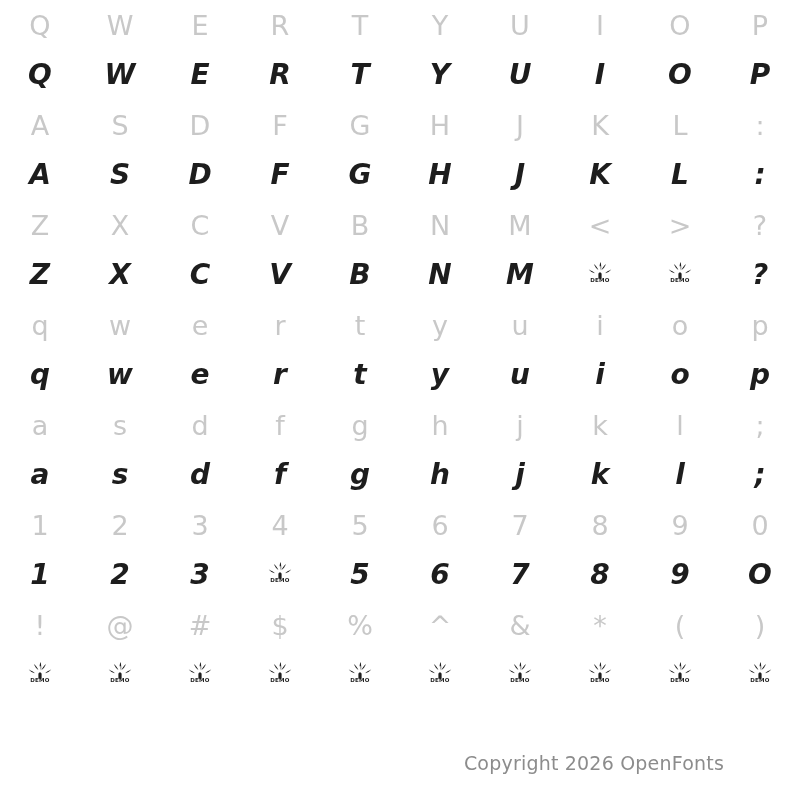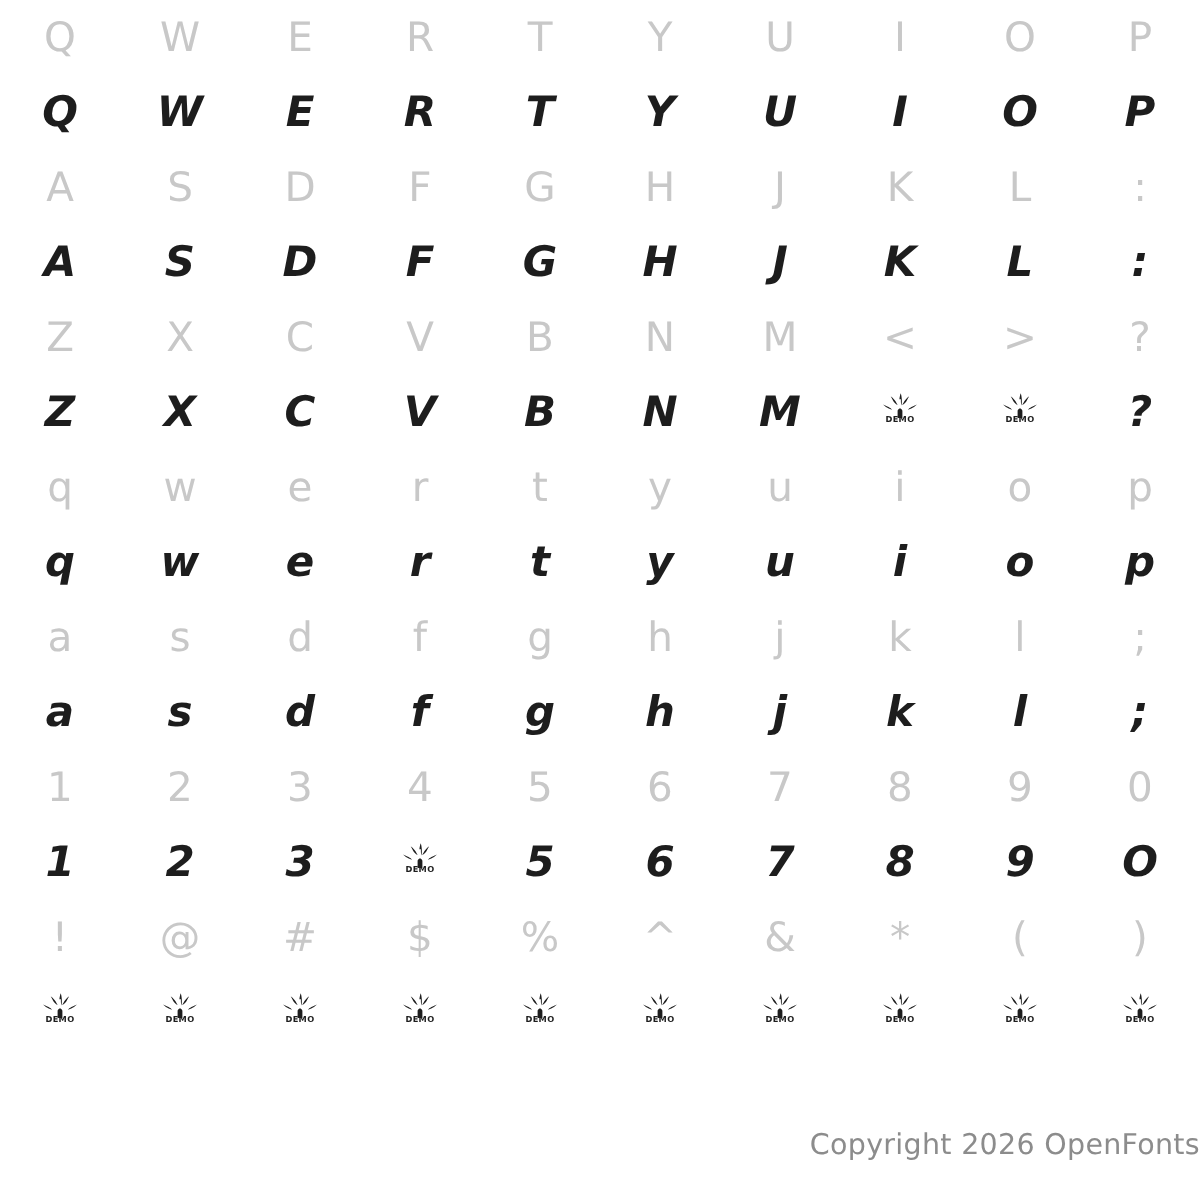--- a/index.html
+++ b/index.html
@@ -83,20 +83,21 @@
     font-weight: bold;
     font-style: normal;
     line-height: 6px;
   }
   .footer {
     position: absolute;
     left: 0;
     right: 0;
     bottom: 26px;
     text-align: right;
+    padding-right: 76px;
     color: #8c8c8c;
     font-size: 19px;
     font-family: "DejaVu Sans", sans-serif;
     letter-spacing: 0.2px;
   }
 </style>
 </head>
 <body>
 
 <div class="sheet">

